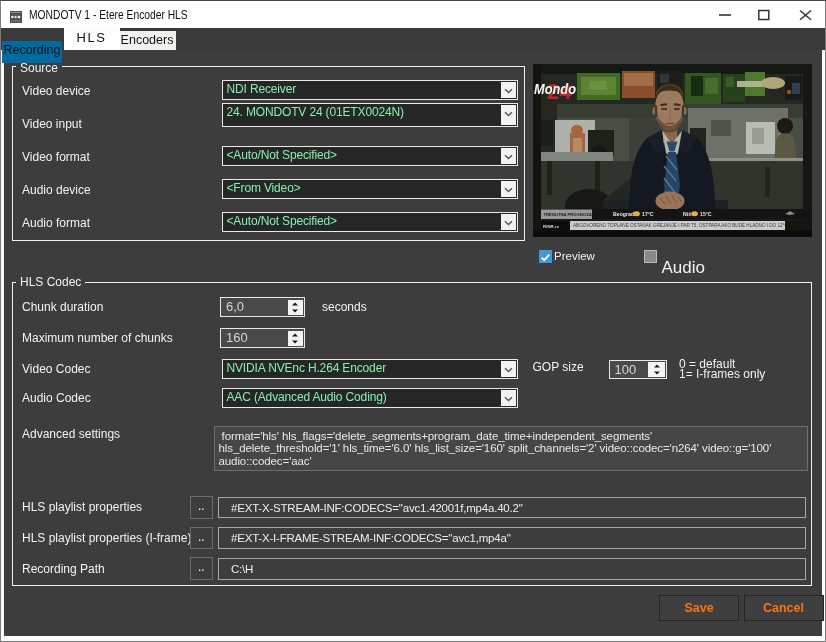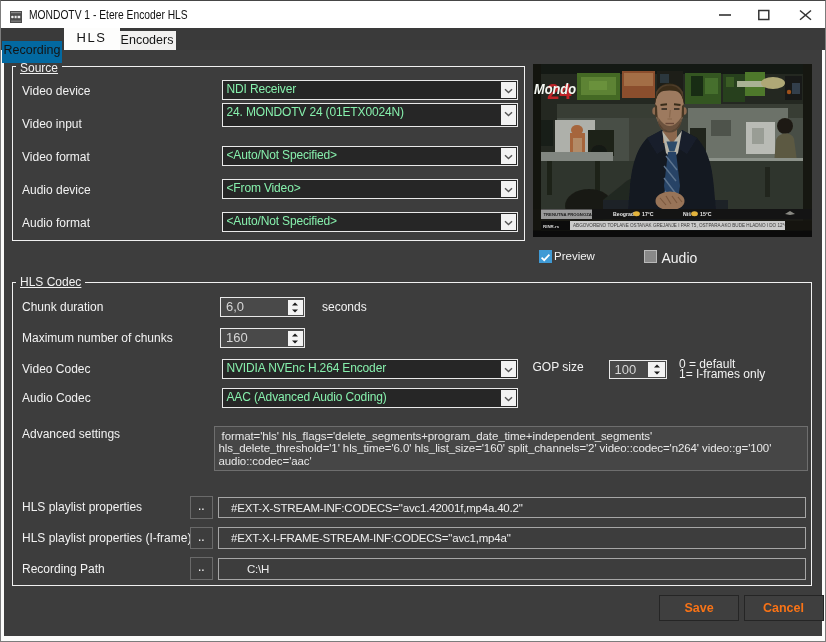--- a/index.html
+++ b/index.html
@@ -13,21 +13,21 @@
 #appicon { left:9px; top:8px; width:12px; height:12px; }
 
 #tabstrip { left:1px; top:28px; width:824px; height:22px; background:#3a3a3a; z-index:4; }
 .tab { position:absolute; font-size:12.5px; color:#141414; text-align:center; }
 #tab1 { left:1px; top:13px; width:60px; height:22px; background:#0369a1; line-height:19px; }
 #tab2 { left:62.5px; top:0px; width:56px; height:22px; background:#fdfdfc; line-height:20px; z-index:2; font-size:13px; letter-spacing:1.5px; }
 #tab3 { left:117.5px; top:2.5px; width:57px; height:19.5px; background:#f1f0ef; line-height:19px; }
 
 #page { left:1px; top:50px; width:824px; height:589px; background:#3d3d3d; border-left:3px solid #fbfbfa; border-right:3px solid #fbfbfa; border-bottom:3px solid #fbfbfa; }
 .grp { position:absolute; border:1px solid #f1f1f1; }
-.grplabel { position:absolute; background:#3d3d3d; color:#f1f1f1; font-size:12px; padding:0 4px;text-decoration:underline; }
+.grplabel { position:absolute; background:#3d3d3d; color:#f1f1f1; font-size:12px; padding:0 4px; }
 .lbl { position:absolute; color:#f2f2f2; font-size:12px; white-space:nowrap; }
 .combo { position:absolute; background:#262626; border:1px solid #e9e9e9; color:#86efac; font-size:12px; white-space:nowrap; }
 .combo .txt { position:absolute; left:3.5px; top:0; line-height:17.5px; letter-spacing:-0.15px; }
 .combo .btn { position:absolute; right:1px; top:1px; bottom:1px; width:15px; background:#f2f2f2; }
 .spin { position:absolute; background:#494949; border:1px solid #e9e9e9; color:#d6d6d6; font-size:13px; }
 .spin .txt { position:absolute; left:5px; top:0; line-height:18px; }
 .field { position:absolute; background:#3d3d3d; border:1px solid #a6a6a6; color:#eeeeee; font-size:11.5px; letter-spacing:-0.2px; white-space:nowrap; }
 .dots { position:absolute; width:23.5px; height:22.5px; background:#3d3d3d; border:1px solid #6a6a6a; color:#ffffff; font-size:12px; text-align:center; line-height:19px; }
 .spin .sb { position:absolute; right:1.5px; top:1.5px; bottom:1.5px; width:14.5px; }
 .spin .su, .spin .sd { position:absolute; left:0; right:0; height:8px; background:#f3f3f3; }
@@ -228,21 +228,21 @@
 </svg>
 </div>
 
   <div class="abs" style="left:535px;top:200px;width:13px;height:13px;background:#3f9ad5">
     <svg width="13" height="13" viewBox="0 0 13 13">
         <path d="M2.6 6.6 L5.2 9.2 L10.4 3.6" stroke="#fff" stroke-width="1.7" fill="none"></path>
       </svg>
   </div>
   <div class="lbl" style="left:550px;top:200px;font-size:11.5px">Preview</div>
   <div class="abs" style="left:640px;top:200px;width:13px;height:13px;background:#898989;border:1px solid #b9b9b9"></div>
-  <div class="lbl" style="left:657.5px;top:200px;font-size:14px">Audio</div>
+  <div class="lbl" style="left:657.5px;top:208px;font-size:17px">Audio</div>
 
   <div class="grp" style="left:8px;top:232px;width:800px;height:304px"></div>
   <div class="grplabel" style="left:12px;top:225px">HLS Codec</div>
 
   <div class="lbl" style="left:18px;top:250px">Chunk duration</div>
   <div class="spin" style="left:216px;top:247px;width:85px;height:20px">
       <div class="txt">6,0</div>
       <div class="sb">
         <div class="su"></div>
         <div class="sd"></div>
@@ -295,18 +295,18 @@
   <div class="lbl" style="left:18px;top:450px">HLS playlist properties</div>
   <div class="dots" style="left:185.5px;top:446px">..</div>
   <div class="field" style="left:214px;top:446.5px;width:588px;height:21.5px;line-height:20px;padding-left:12px">#EXT-X-STREAM-INF:CODECS="avc1.42001f,mp4a.40.2"</div>
 
   <div class="lbl" style="left:18px;top:481px">HLS playlist properties (I-frame)</div>
   <div class="dots" style="left:185.5px;top:476.5px">..</div>
   <div class="field" style="left:214px;top:477px;width:588px;height:21.5px;line-height:20px;padding-left:12px">#EXT-X-I-FRAME-STREAM-INF:CODECS="avc1,mp4a"</div>
 
   <div class="lbl" style="left:18px;top:512px">Recording Path</div>
   <div class="dots" style="left:185.5px;top:507px">..</div>
-  <div class="field" style="left:214px;top:508px;width:588px;height:21.5px;line-height:20px;padding-left:28px">C:\H</div>
+  <div class="field" style="left:214px;top:508px;width:588px;height:21.5px;line-height:20px;padding-left:12px">C:\H</div>
 
   <div class="pbtn" style="left:644px;top:544.5px">Save</div>
   <div class="pbtn" style="left:728.5px;top:544.5px">Cancel</div>
 </div>
 <div id="winborder" class="abs"></div>
 
 </body></html>

